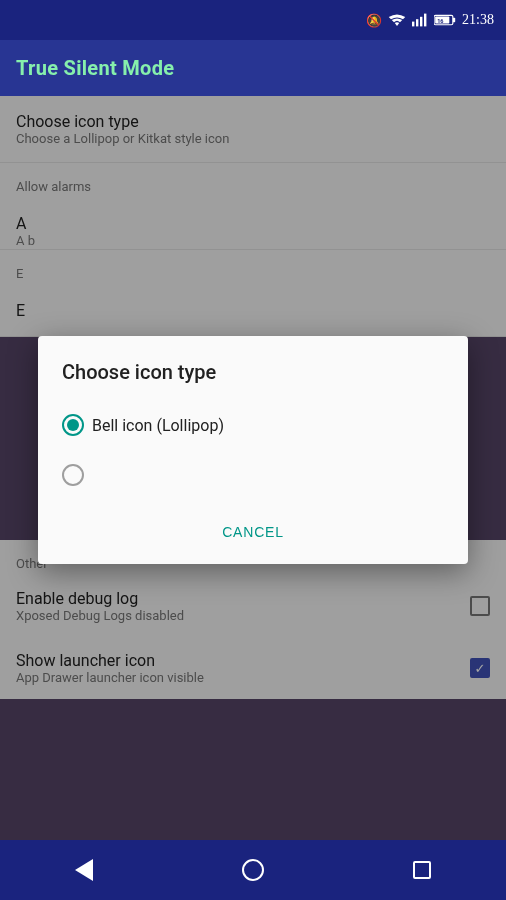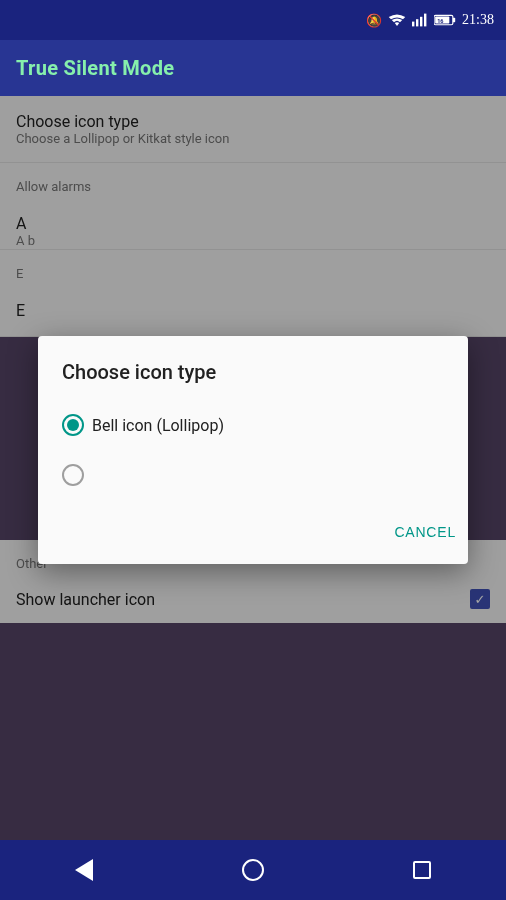--- a/index.html
+++ b/index.html
@@ -186,22 +186,22 @@
       background: #009688;
     }
 
     .radio-label {
       font-size: 16px;
       color: #212121;
     }
 
     .dialog-actions {
       display: flex;
-      justify-content: flex-end;
-      padding: 8px 0 8px;
+      justify-content: center;
+      padding: 8px 12px 8px;
       margin-top: 8px;
     }
 
     .dialog-btn {
       font-size: 14px;
       font-weight: 500;
       color: #009688;
       text-transform: uppercase;
       letter-spacing: 0.8px;
       padding: 8px 12px;
@@ -312,21 +312,29 @@
     <div class="settings-item-title">E</div>
   </div>
 </div>
 
 <div class="bg-overlay"></div>
 
 <div style="position:absolute; top:540px; left:0; right:0; background:#f5f5f5; z-index:0;">
   <div class="section-header">Other</div>
   <div class="settings-item-row">
     <div>
+      <div class="settings-item-title">Enable debug log</div>
+      <div class="settings-item-subtitle">Xposed Debug Logs disabled</div>
+    </div>
+    <div class="checkbox"></div>
+  </div>
+  <div class="settings-item-row">
+    <div>
       <div class="settings-item-title">Show launcher icon</div>
+      <div class="settings-item-subtitle">App Drawer launcher icon visible</div>
     </div>
     <div class="checkbox checked"></div>
   </div>
 </div>
 
 <div class="dialog-backdrop">
   <div class="dialog">
     <div class="dialog-title">Choose icon type</div>
 
     <div class="dialog-option">

